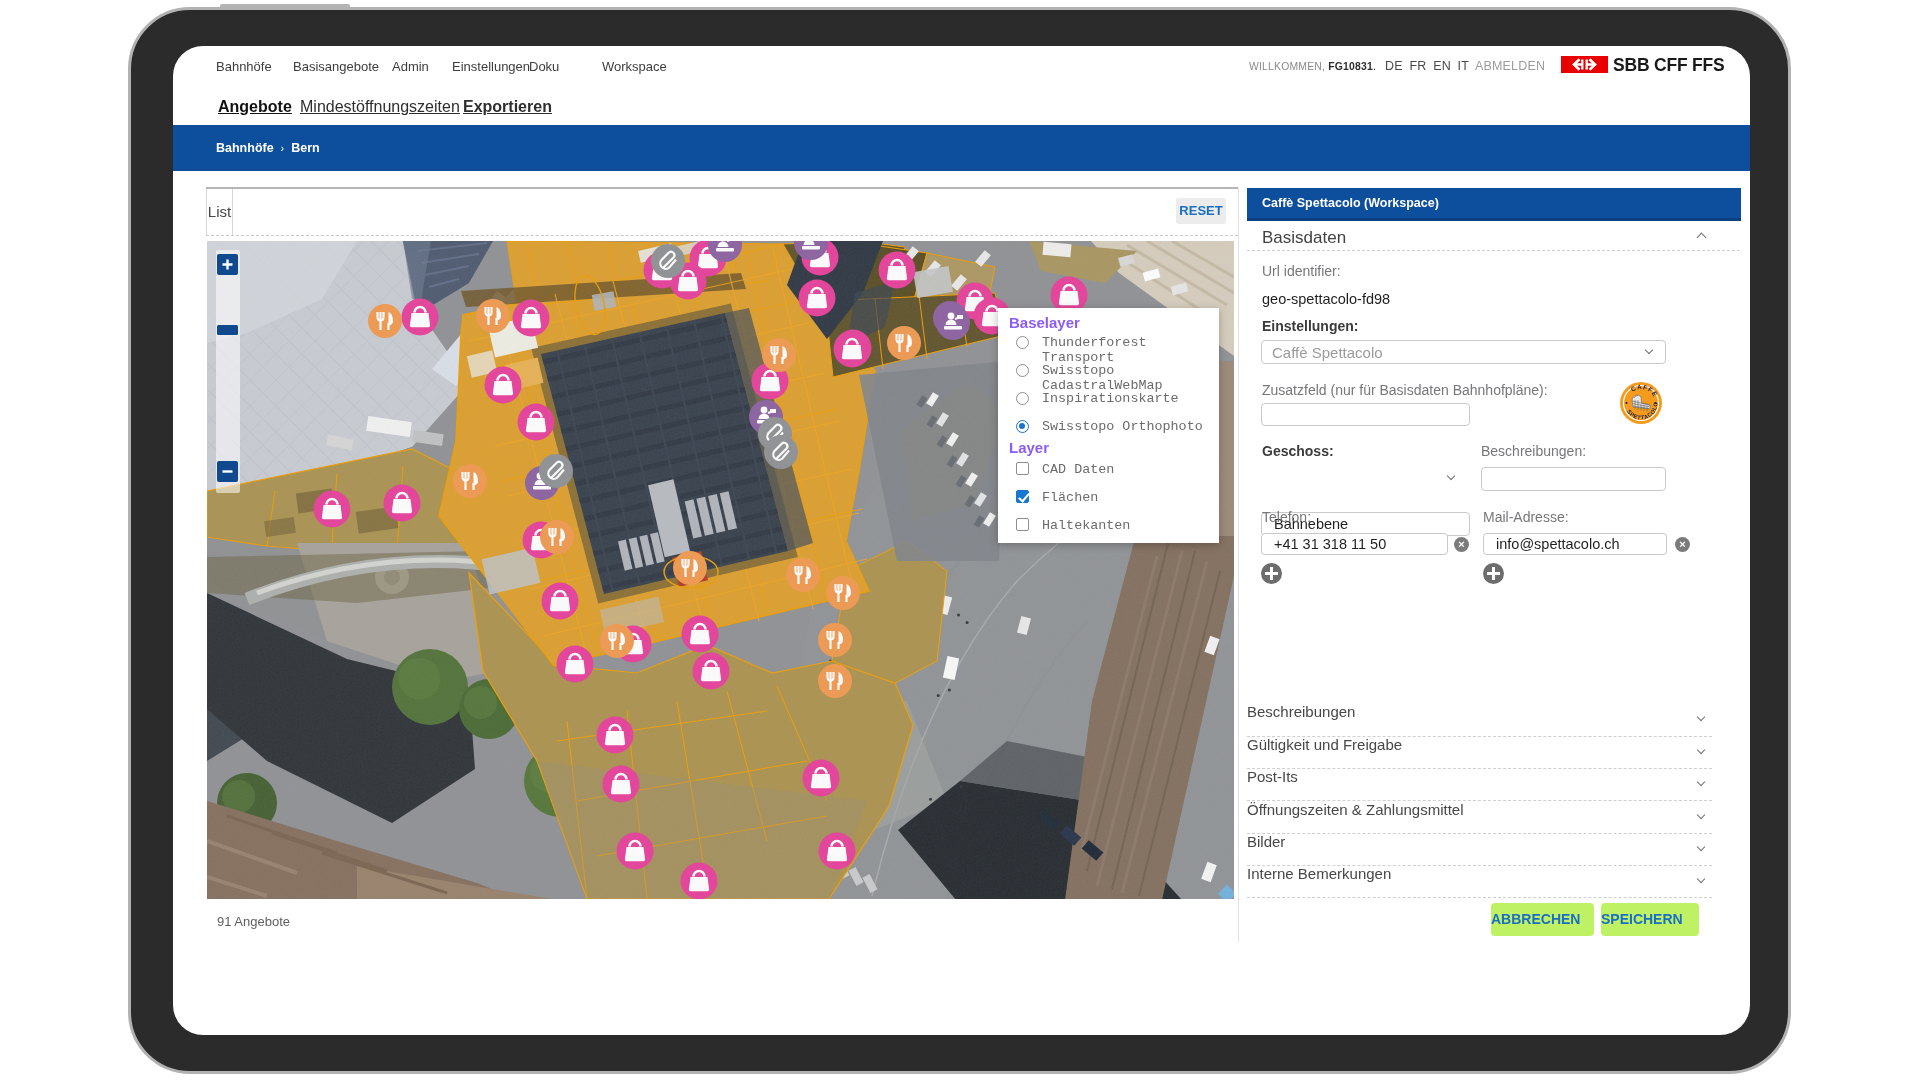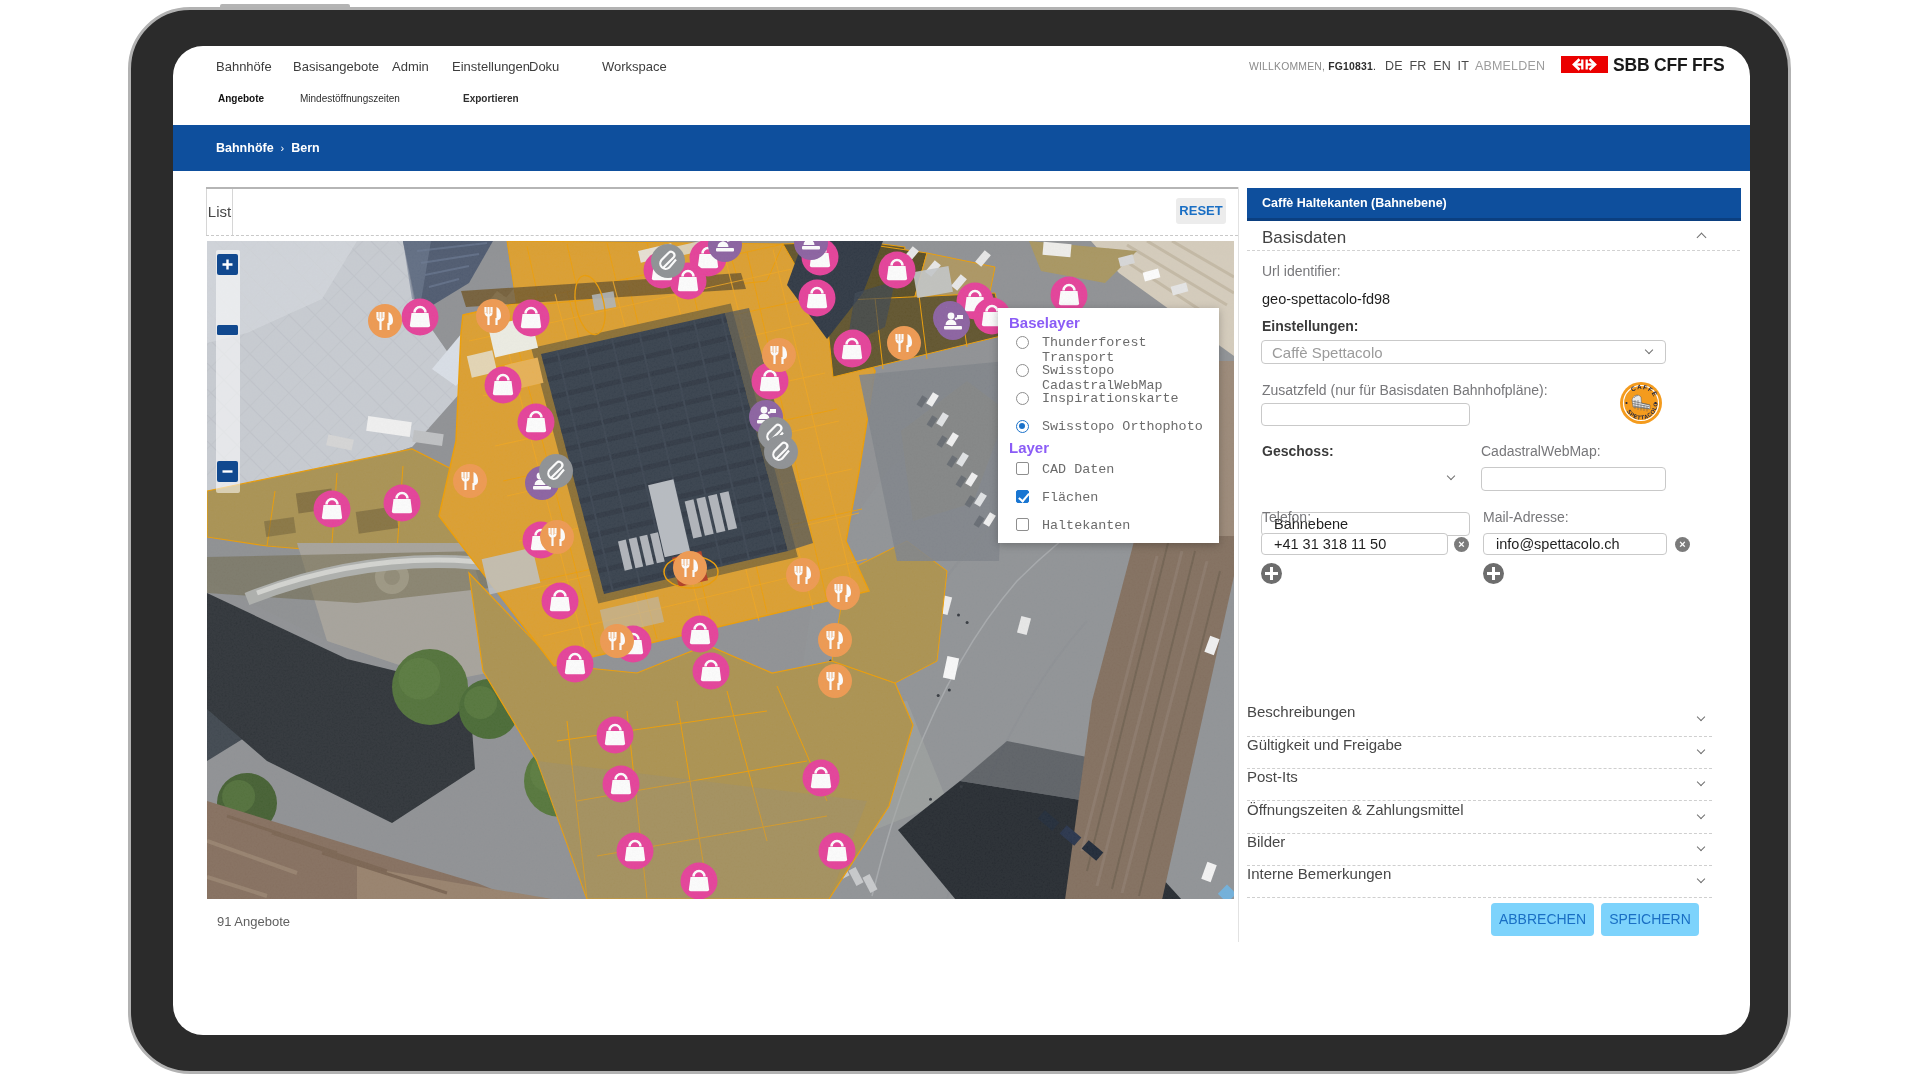--- a/index.html
+++ b/index.html
@@ -6,21 +6,21 @@
 html,body { width:1920px; height:1080px; background:#fff; overflow:hidden;
   font-family:"Liberation Sans", sans-serif; }
 #stage { position:absolute; left:0; top:0; width:1920px; height:1080px; }
 #tab { position:absolute; left:220px; top:4px; width:130px; height:8px; background:#b4b4b4; border-radius:2px 2px 0 0; }
 #frame { position:absolute; left:128px; top:7px; width:1663px; height:1067px;
   background:#2b2b2b; border:3px solid #b2b2b2; border-radius:62px; }
 #screen { position:absolute; left:173px; top:46px; width:1577px; height:989px;
   background:#fff; border-radius:30px; overflow:hidden; }
 
 .nav1 { position:absolute; top:8px; height:26px; line-height:26px; font-size:13px; color:#3d3d3d; }
-.nav2 { position:absolute; top:40px; height:26px; line-height:26px; font-size:10px; color:#2e2e2e; }
+.nav2 { position:absolute; top:48px; height:26px; line-height:26px; font-size:16px; color:#2e2e2e;text-decoration:underline; }
 .b { font-weight:bold; }
 #welcome { position:absolute; top:8px; left:1076px; height:26px; line-height:26px; font-size:10.4px; color:#8a8a8a; letter-spacing:0.2px; white-space:nowrap;}
 #langs { position:absolute; top:7px; left:1212px; height:26px; line-height:26px; font-size:12.5px; color:#4a4a4a; letter-spacing:0.2px; word-spacing:3px; }
 #sbblogo { position:absolute; left:1388px; top:10px; }
 #bluebar { position:absolute; left:0; top:79px; width:1577px; height:46px; background:#0e4f9d; }
 #bluebar .bc { position:absolute; left:43px; top:0; height:56px; line-height:46px; color:#fff; font-size:12.5px; font-weight:bold;text-align:right; }
 #paneltop { position:absolute; left:33px; top:141px; width:1032px; height:2px; background:#b5b5b5; }
 #listtab { position:absolute; left:33px; top:143px; width:27px; height:46px; border-left:1px solid #d6d6d6; border-right:1px solid #d6d6d6; font-size:15px; color:#474747; text-align:center; line-height:46px; }
 #tabrow-dash { position:absolute; left:33px; top:189px; width:1032px; height:0; border-top:1px dashed #c9c9c9; }
 #reset { position:absolute; left:1003px; top:152px; width:50px; height:26px; background:#ececec; border-radius:3px; color:#1a6fc4; font-weight:bold; font-size:13px; text-align:center; line-height:26px; }
@@ -36,21 +36,21 @@
 .inp { position:absolute; border:1px solid #c9c9c9; border-radius:4px; background:#fff; }
 .inp .ph { color:#9b9b9b; font-size:15px; }
 .chev { position:absolute; width:8px; height:8px; border-right:1.6px solid #707070; border-bottom:1.6px solid #707070; transform:rotate(45deg); }
 .chevup { transform:rotate(-135deg); }
 .accrow { position:absolute; left:0; width:494px; height:33px; font-size:15px; color:#474747; }
 .accline { position:absolute; left:0; width:465px; border-top:1px dashed #cfcfcf; }
 .xbtn { position:absolute; width:15px; height:15px; border-radius:50%; background:#7b7b7b; color:#fff; font-size:11px; line-height:15px; text-align:center; font-weight:bold; }
 .plus { position:absolute; width:21px; height:21px; border-radius:50%; background:#6d6d6d; }
 .plus:before { content:""; position:absolute; left:4px; top:9px; width:13px; height:3px; background:#fff; }
 .plus:after { content:""; position:absolute; left:9px; top:4px; width:3px; height:13px; background:#fff; }
-.btn { position:absolute; height:33px; background:#7dd3fc; border-radius:4px; color:#1a6fc4; font-weight:normal; font-size:14px; text-align:center; line-height:33px; }
+.btn { position:absolute; height:33px; background:#bef264; border-radius:4px; color:#1a6fc4; font-weight:bold; font-size:14px; line-height:33px; }
 
 #popup { position:absolute; left:825px; top:262px; width:221px; height:235px; background:#fff; box-shadow:0 2px 8px rgba(0,0,0,0.25); z-index:30; }
 #popup .ti { position:absolute; left:11px; font-size:15px; font-weight:bold; color:#8b5cf6; }
 #popup .item { position:absolute; left:44px; font-size:13.4px; color:#6b6b6b;font-family:Liberation Mono, monospace; }
 .radio { position:absolute; left:18px; width:13px; height:13px; border:1.5px solid #8e8e8e; border-radius:50%; background:#fff; }
 .radio.sel { border-color:#1b72ca; }
 .radio.sel:after { content:""; position:absolute; left:2px; top:2px; width:6px; height:6px; background:#1b72ca; border-radius:50%; }
 .cb { position:absolute; left:18px; width:13px; height:13px; border:1.5px solid #8e8e8e; border-radius:2px; background:#fff; }
 .cb.on { background:#1976d2; border-color:#1976d2; }
 .cb.on:after { content:""; position:absolute; left:4px; top:0px; width:4px; height:9px; border:solid #fff; border-width:0 2px 2px 0; transform:rotate(40deg); }
@@ -451,21 +451,21 @@
           <path d="M15.5,23.5 h10 M20.5,18.5 v10" stroke="#fff" stroke-width="2.4"></path>
           <rect x="10" y="84" width="21" height="10" rx="1.5" fill="#11498f"></rect>
           <rect x="10" y="220" width="21" height="21" rx="2" fill="#11498f"></rect>
           <path d="M15.5,230.5 h10" stroke="#fff" stroke-width="2.4"></path>
         </svg>
       </div>
     <div id="count">91 Angebote</div>
     <div id="vline"></div>
 
     <div id="rp">
-      <div id="rphead">Caffè Haltekanten (Bahnebene)</div>
+      <div id="rphead">Caffè Spettacolo (Workspace)</div>
       <div style="position:absolute;left:15px;top:40px;font-size:17px;color:#424242;">Basisdaten</div>
       <div class="chev chevup" style="left:451px;top:46px;width:7px;height:7px;"></div>
       <div style="position:absolute;left:0;top:62px;width:493px;border-top:1px dashed #d2d2d2;"></div>
       <div class="lbl" style="left:15px;top:75px;">Url identifier:</div>
       <div class="val" style="left:15px;top:103px;">geo-spettacolo-fd98</div>
       <div class="lblb" style="left:15px;top:130px;">Einstellungen:</div>
       <div class="inp" style="left:14px;top:152px;width:405px;height:24px;">
           <span class="ph" style="position:absolute;left:10px;top:3px;">Caffè Spettacolo</span>
         </div>
       <div class="chev" style="left:399px;top:159px;width:6px;height:6px;"></div>
@@ -480,21 +480,21 @@
 <text font-size="5.6" font-weight="bold" fill="#1c2340" letter-spacing="0.6"><textPath href="#arcB" startOffset="17%">SPETTACOLO</textPath></text>
 <circle cx="7.5" cy="22" r="1.1" fill="#1c2340"></circle>
           <circle cx="36.5" cy="22" r="1.1" fill="#1c2340"></circle>
 <g>
 <path d="M13,19 a5.5,7 0 0 1 9,-3 l0.5,6 8.5,2 0,4 -17,-2 z" fill="#e8e8e8" stroke="#555" stroke-width="0.5"></path>
 <path d="M13,20 l18,4 M13.5,22.5 l17,3.2 M14,25 l16,2.6" stroke="#666" stroke-width="0.7" fill="none"></path>
 <path d="M15,17 q1.5,-2.5 4,-2.5 M16,28 v-9 M19,29 v-10 M22,29.5 v-6 M25,30 v-6 M28,30.5 v-5.5" stroke="#666" stroke-width="0.6" fill="none"></path>
 </g>
 </svg>
       <div class="lblb" style="left:15px;top:255px;">Geschoss:</div>
-      <div class="lbl" style="left:234px;top:255px;">CadastralWebMap:</div>
+      <div class="lbl" style="left:234px;top:255px;">Beschreibungen:</div>
       <div class="inp" style="left:14px;top:279px;width:209px;height:24px;margin-top:45px;">
           <span class="val" style="left:12px;top:3px;">Bahnebene</span>
         </div>
       <div class="chev" style="left:201px;top:285px;width:6px;height:6px;"></div>
       <div class="inp" style="left:234px;top:279px;width:185px;height:24px;"></div>
       <div class="lbl" style="left:15px;top:321px;">Telefon:</div>
       <div class="lbl" style="left:236px;top:321px;">Mail-Adresse:</div>
       <div class="inp" style="left:14px;top:345px;width:187px;height:22px;">
           <span class="val" style="left:12px;top:2px;">+41 31 318 11 50</span>
         </div>

